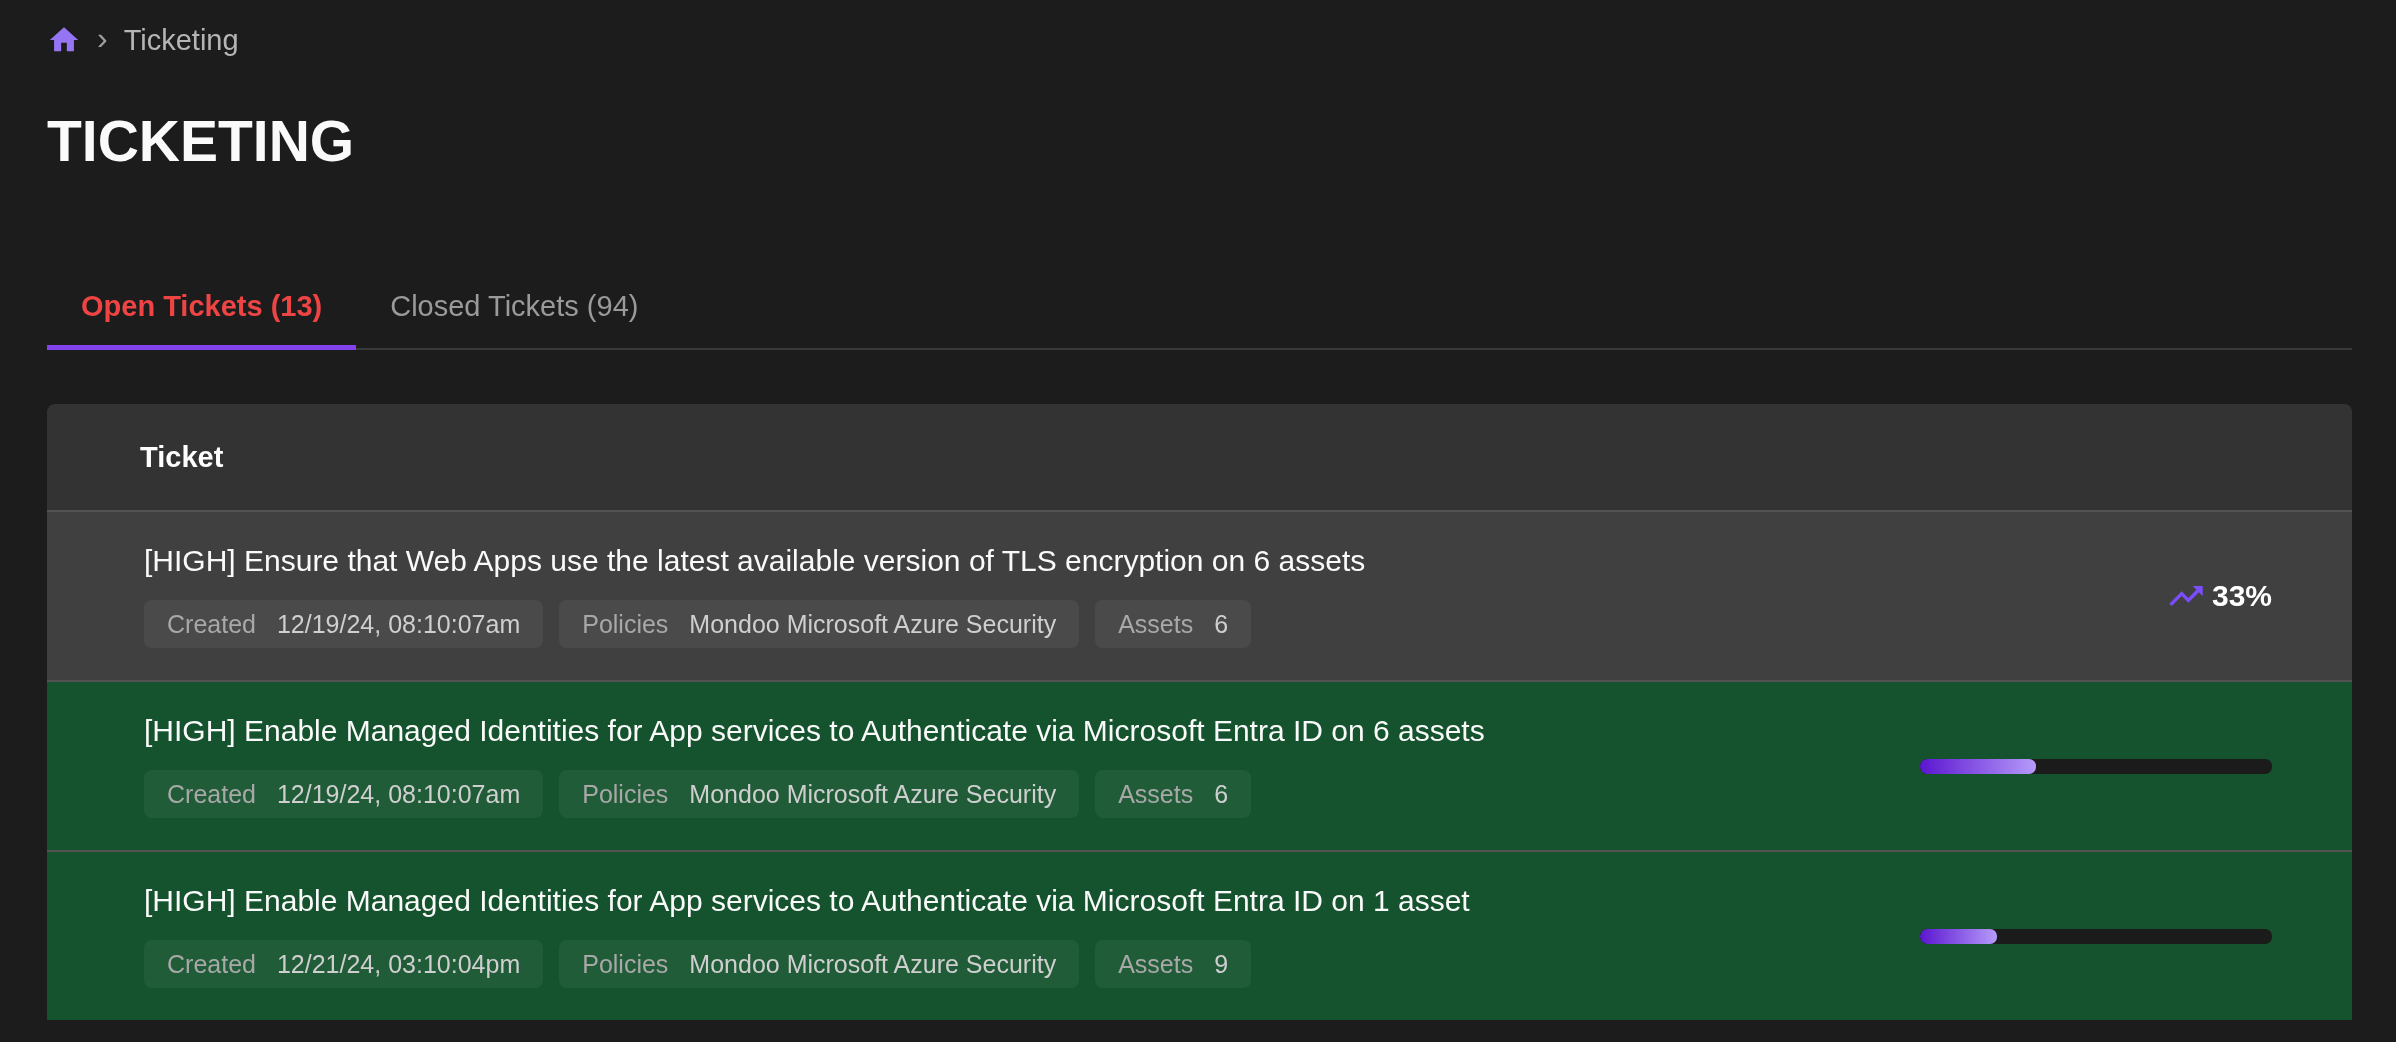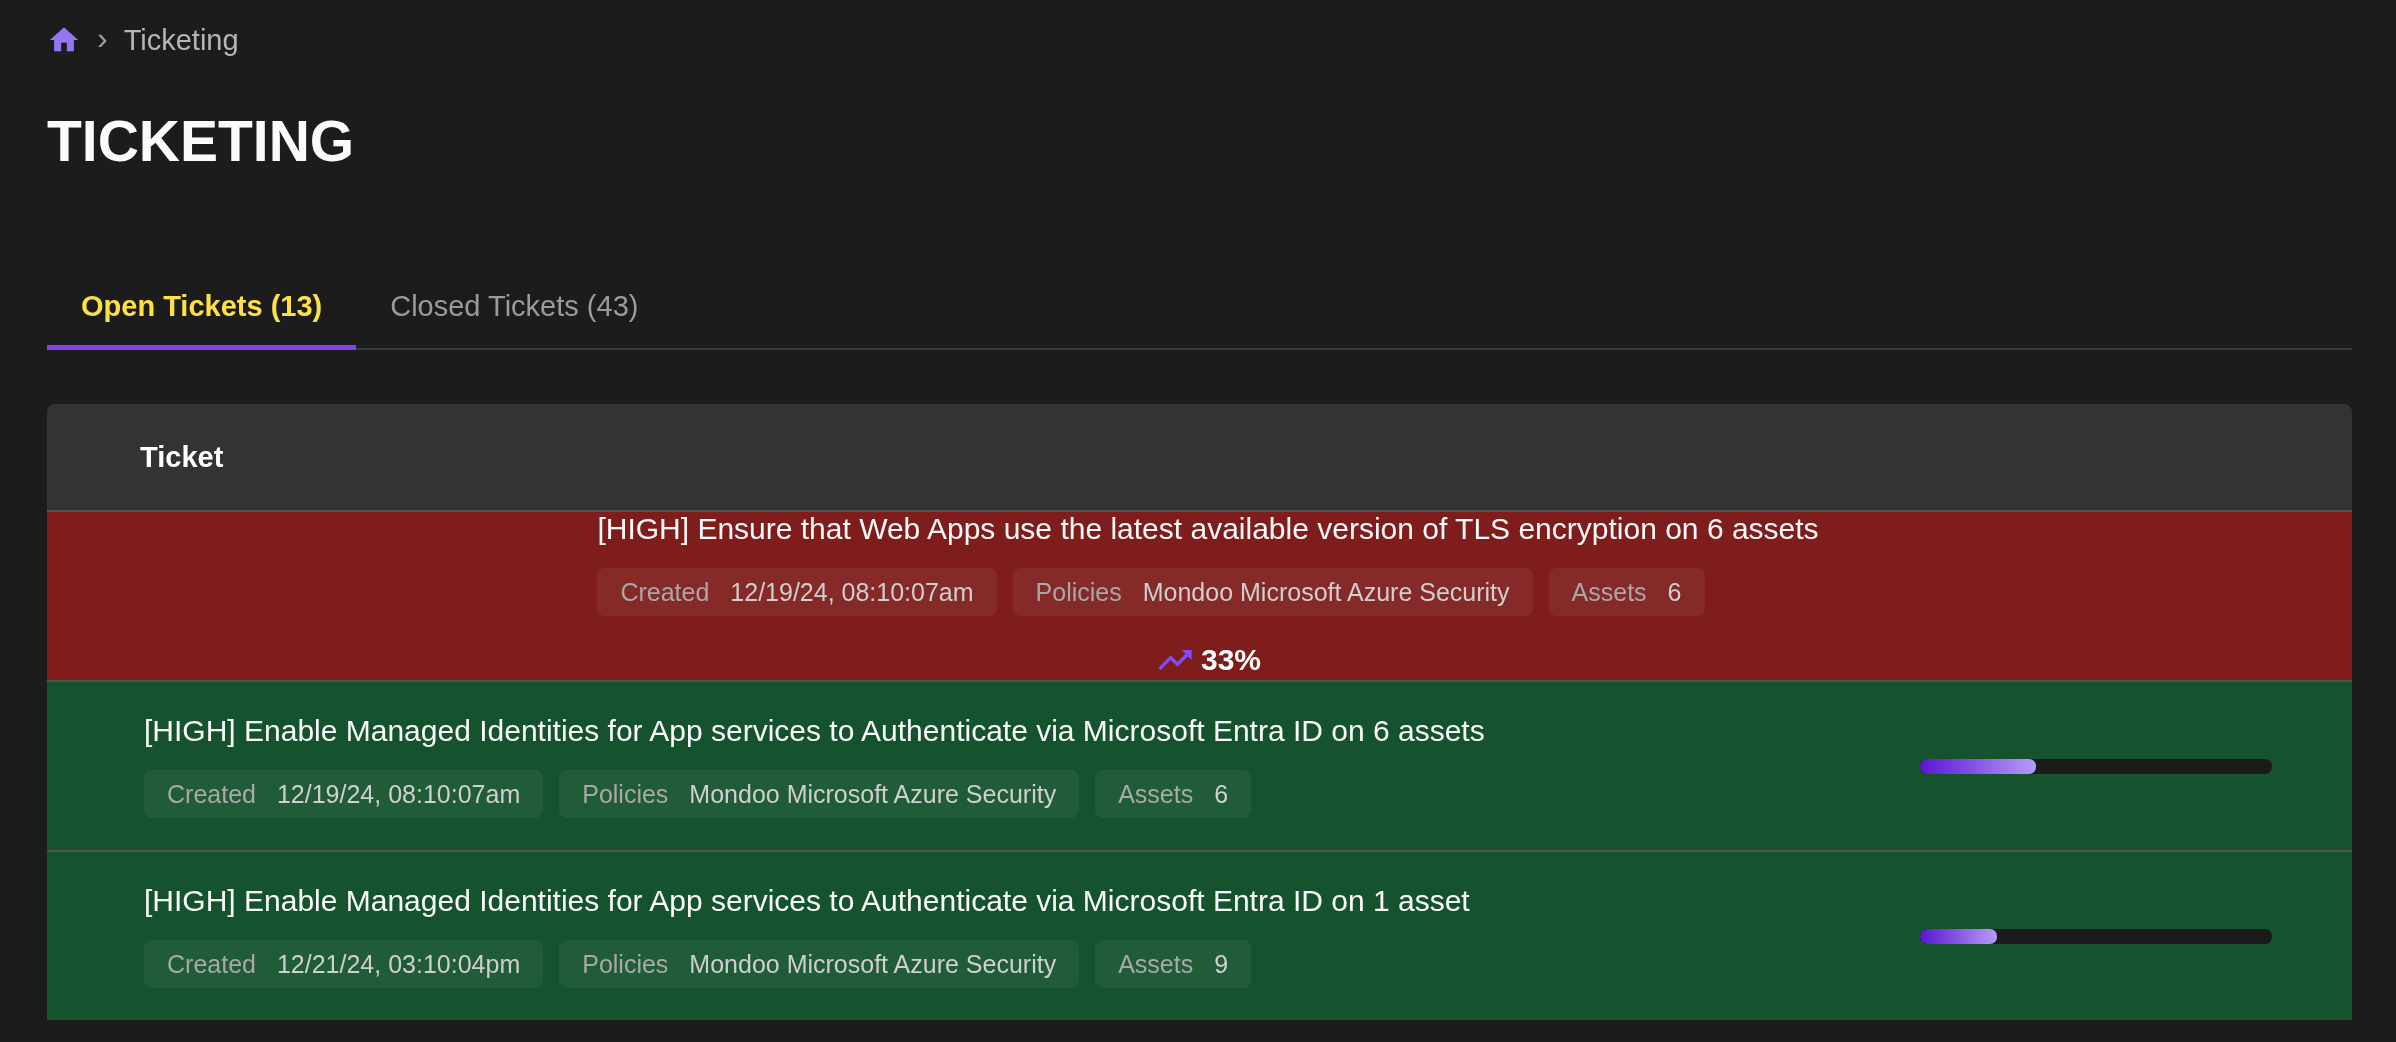--- a/index.html
+++ b/index.html
@@ -34,21 +34,21 @@
     width: 2305px;
   }
   .tab {
     padding: 20px 34px 22px 34px;
     font-size: 29px;
     border-bottom: 5px solid transparent;
     margin-bottom: -2px;
     cursor: pointer;
     white-space: nowrap;
   }
-  .tab.active { color: #fde047; font-weight: 700; border-bottom-color: var(--accent-purple, #8243ec); }
+  .tab.active { color: #ef4444; font-weight: 700; border-bottom-color: var(--accent-purple, #8243ec); }
   .tab.inactive { color: #9a9a9a; font-weight: 500; }
 
   
   .table {
     margin-top: 54px;
     width: 2305px;
     border-radius: 8px 8px 0 0;
     overflow: hidden;
   }
   .table-header {
@@ -63,21 +63,21 @@
   }
   .row {
     height: 170px;
     display: flex;
     align-items: center;
     padding: 0 80px 0 97px;
     border-top: 2px solid #525252;
     background: #14532d;
     cursor: pointer;
   }
-  .row.hovered { background: #7f1d1d; flex-direction: column; }
+  .row.hovered { background: #404040; }
   .row-main { flex: 1; min-width: 0; }
   .row-title { font-size: 30px; color: #fafafa; font-weight: 400; white-space: nowrap; }
   .chips { display: flex; gap: 16px; margin-top: 22px; }
   .chip {
     display: inline-flex; align-items: center; gap: 21px;
     height: 48px; padding: 0 23px;
     background: rgba(255,255,255,0.055);
     border-radius: 8px;
     font-size: 25px;
     white-space: nowrap;
@@ -126,21 +126,21 @@
         </svg>
     </span>
     <span class="crumb-sep">›</span>
     <span class="crumb-current">Ticketing</span>
   </div>
 
   <h1 class="page-title">TICKETING</h1>
 
   <div class="tabs">
     <div class="tab active">Open Tickets (13)</div>
-    <div class="tab inactive">Closed Tickets (43)</div>
+    <div class="tab inactive">Closed Tickets (94)</div>
   </div>
 
   <div class="table">
 
     <div class="table-header">
       <span>Ticket</span>
     </div>
 
     <div class="row hovered">
       <div class="row-main">

